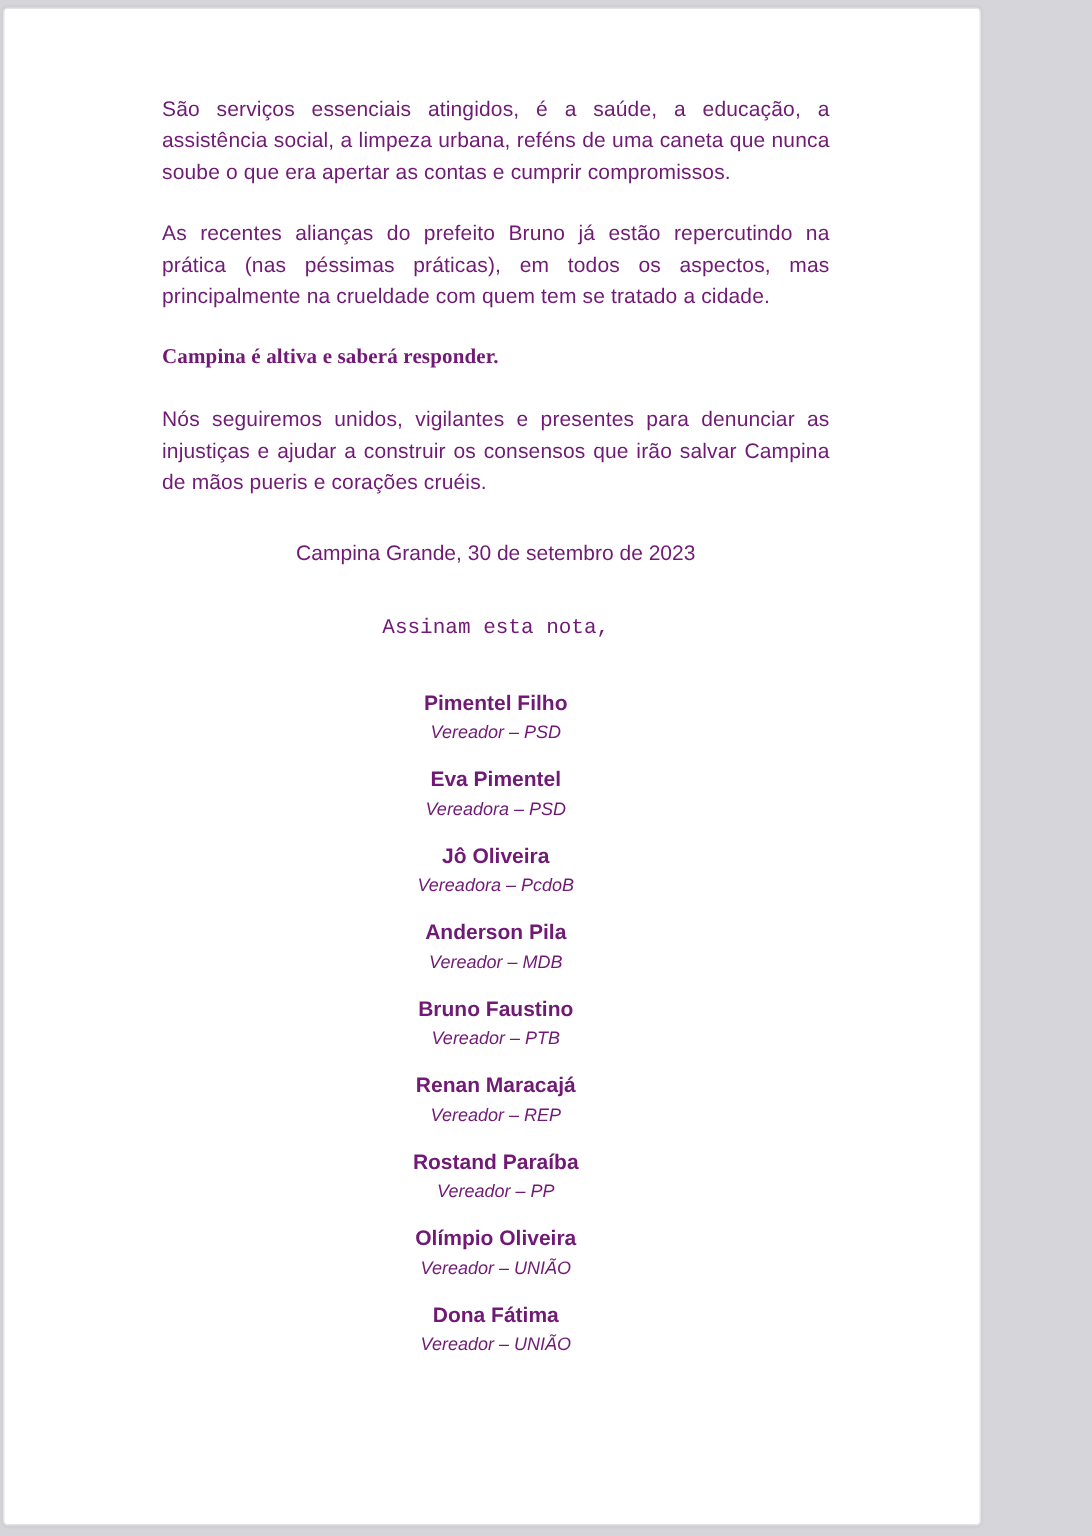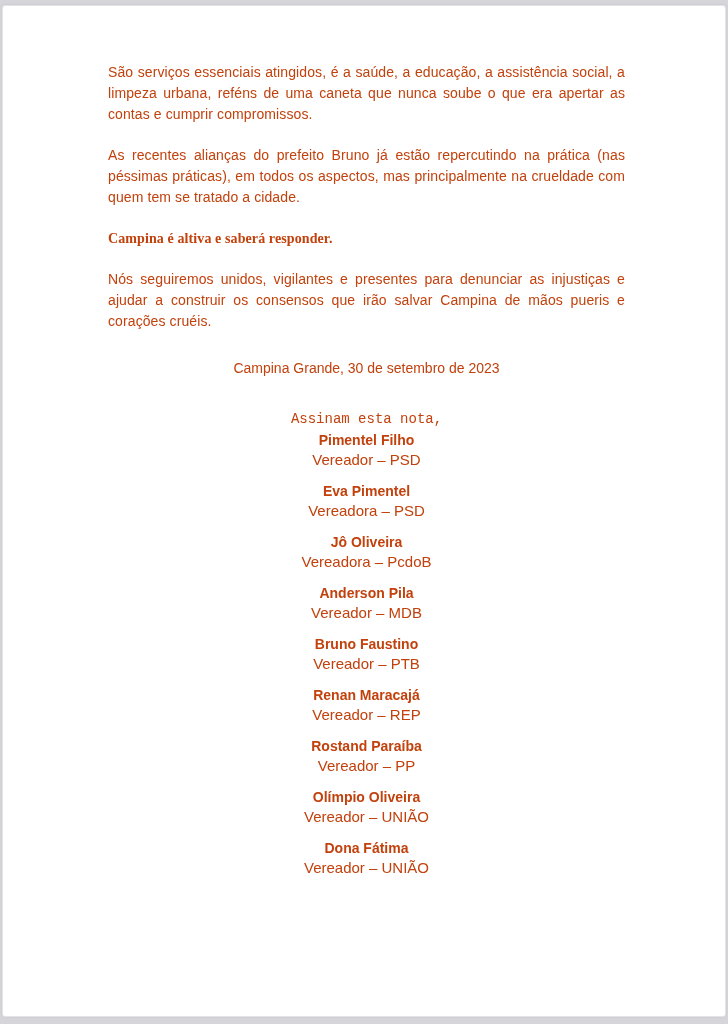--- a/index.html
+++ b/index.html
@@ -11,27 +11,27 @@
     height: 1024px;
     background: #d6d6da;
     overflow: hidden;
     font-family: "Liberation Sans", "DejaVu Sans", sans-serif;
   }
   .page {
     box-sizing: border-box;
     position: absolute;
     top: 5px;
     left: 2px;
-    width: 724px;
+    width: 652px;
     height: 1012px;
     background: #ffffff;
     border: 1px solid #e3e3e8;
     border-radius: 3px;
     box-shadow: 0 0 3px rgba(0,0,0,0.08);
-    color: #c2410c;
+    color: #701a75;
     padding: 56px 100px 40px 105px;
     overflow: hidden;
   }
   .para {
     font-size: 14px;
     line-height: 21px;
     text-align: justify;
     margin: 0 0 20px 0;
     letter-spacing: 0.1px;
   }
@@ -47,35 +47,37 @@
     margin: 26px 0 0 0;
   }
   .sign-heading {
     font-size: 14px;
     line-height: 21px;
     text-align: center;
     margin: 30px 0 0 0;
     font-family: Liberation Mono, monospace;
   }
   .signatures {
+    margin-top: 28px;
   }
   .sig-block {
     text-align: center;
     margin: 0 0 11px 0;
   }
   .sig-name {
     font-size: 14px;
     line-height: 20px;
     font-weight: bold;
     display: block;
   }
   .sig-role {
-    font-size: 15px;
+    font-size: 12px;
     line-height: 20px;
     display: block;
+    font-style: italic;
   }
 </style>
 </head>
 <body>
 
 <div class="page">
 
   <p class="para">São serviços essenciais atingidos, é a saúde, a educação, a assistência social, a limpeza urbana, reféns de uma caneta que nunca soube o que era apertar as contas e cumprir compromissos.</p>
 
 

